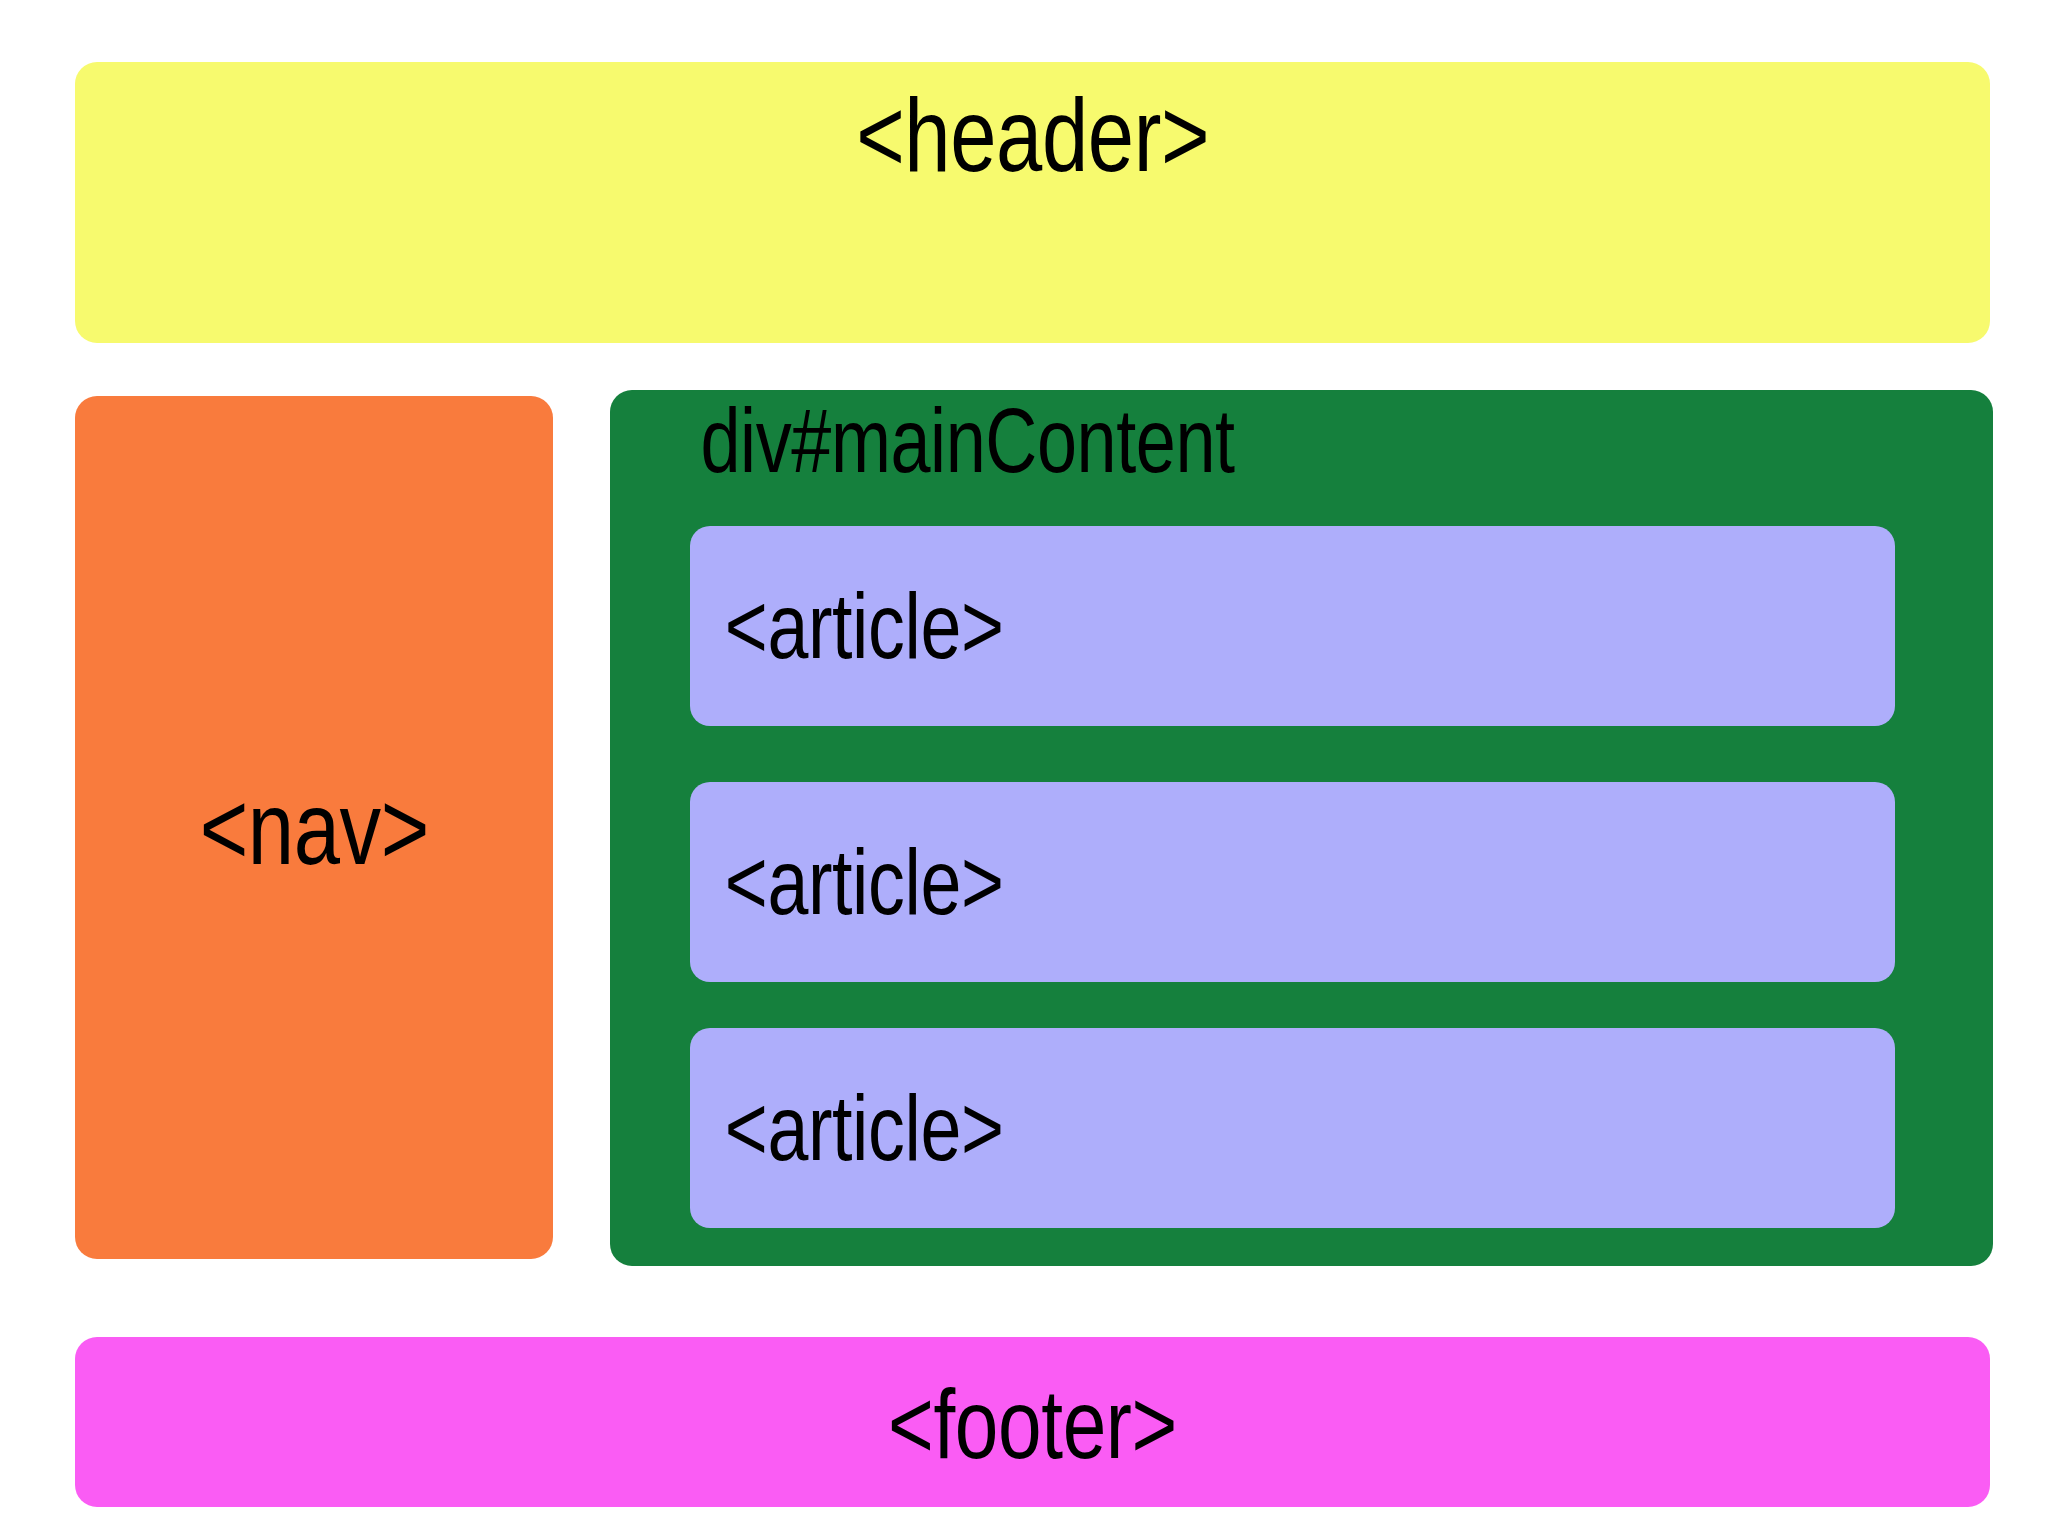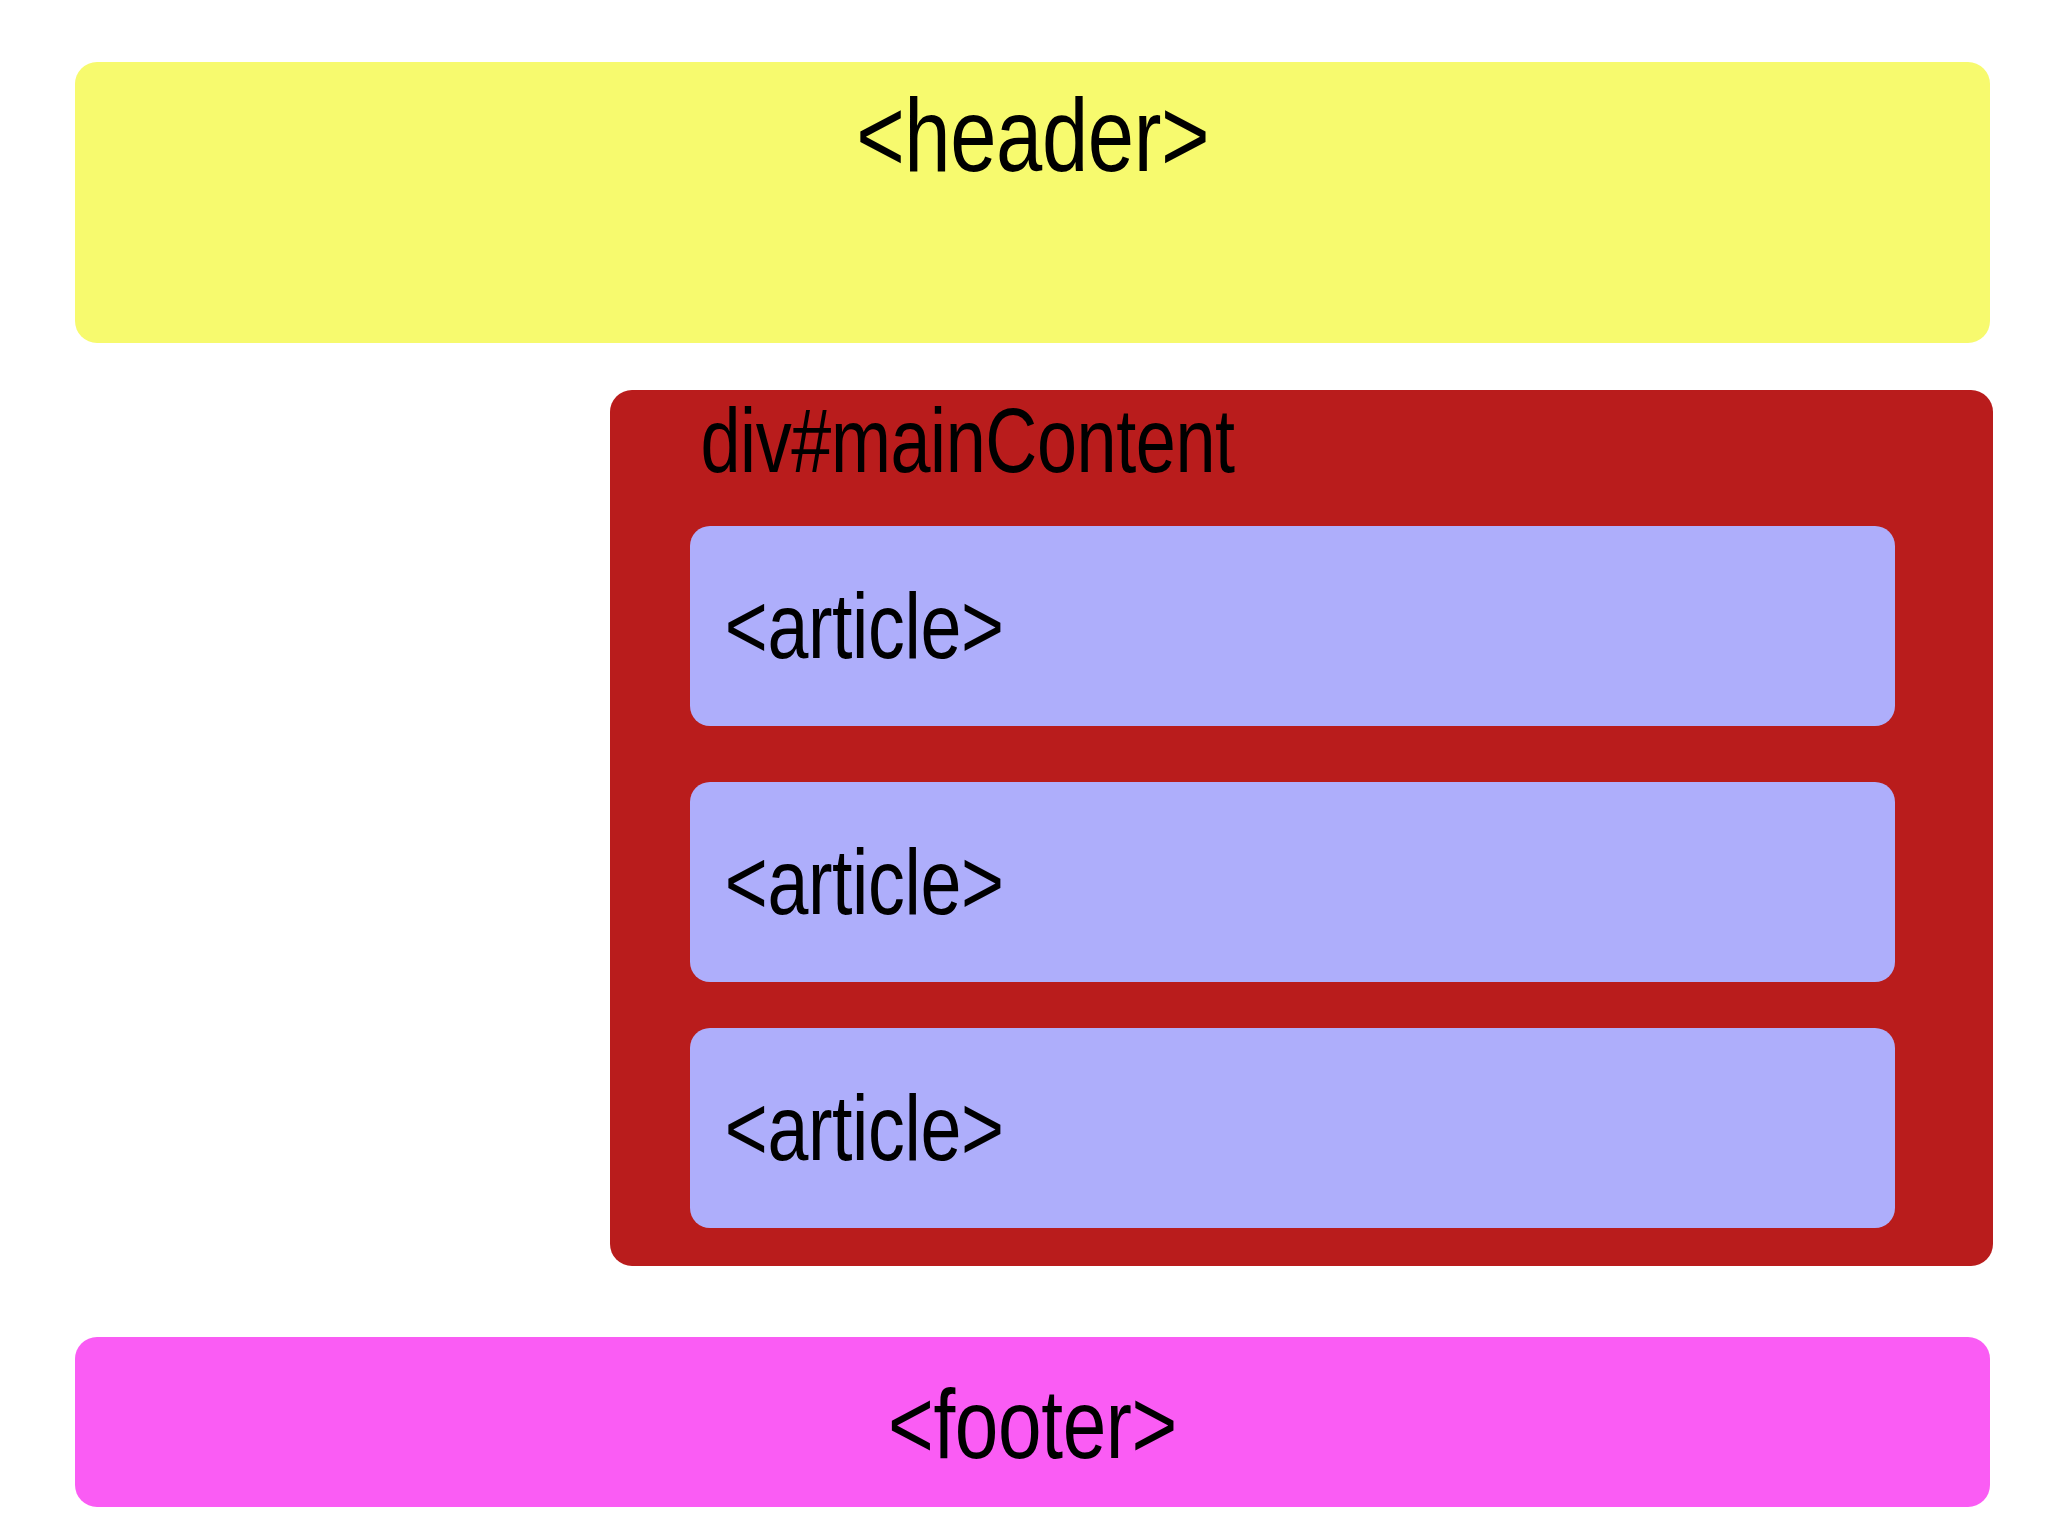--- a/index.html
+++ b/index.html
@@ -128,22 +128,25 @@
 </style>
 </head>
 <body>
 
 <div id="diagram" style="background: rgb(255, 255, 255);">
 
   <div class="box" id="header-box" style="background: rgb(247, 250, 110);">
     <span class="tag-label">&lt;header&gt;</span>
   </div>
 
+  <div class="box" id="nav-box" style="background: rgb(249, 123, 61);">
+    <span class="tag-label">&lt;nav&gt;</span>
+  </div>
 
-  <div class="box" id="main-content-box" style="background: #b91c1c; padding-left: 44px;">
+  <div class="box" id="main-content-box" style="background: #15803d; padding-left: 44px;">
     <span class="tag-label" id="main-content-label">div#mainContent</span>
 
     <div class="article-box" id="article-box-1" style="background: rgb(174, 174, 251);">
       <span class="tag-label">&lt;article&gt;</span>
     </div>
 
     <div class="article-box" id="article-box-2" style="background: rgb(174, 174, 251);">
       <span class="tag-label">&lt;article&gt;</span>
     </div>
 

